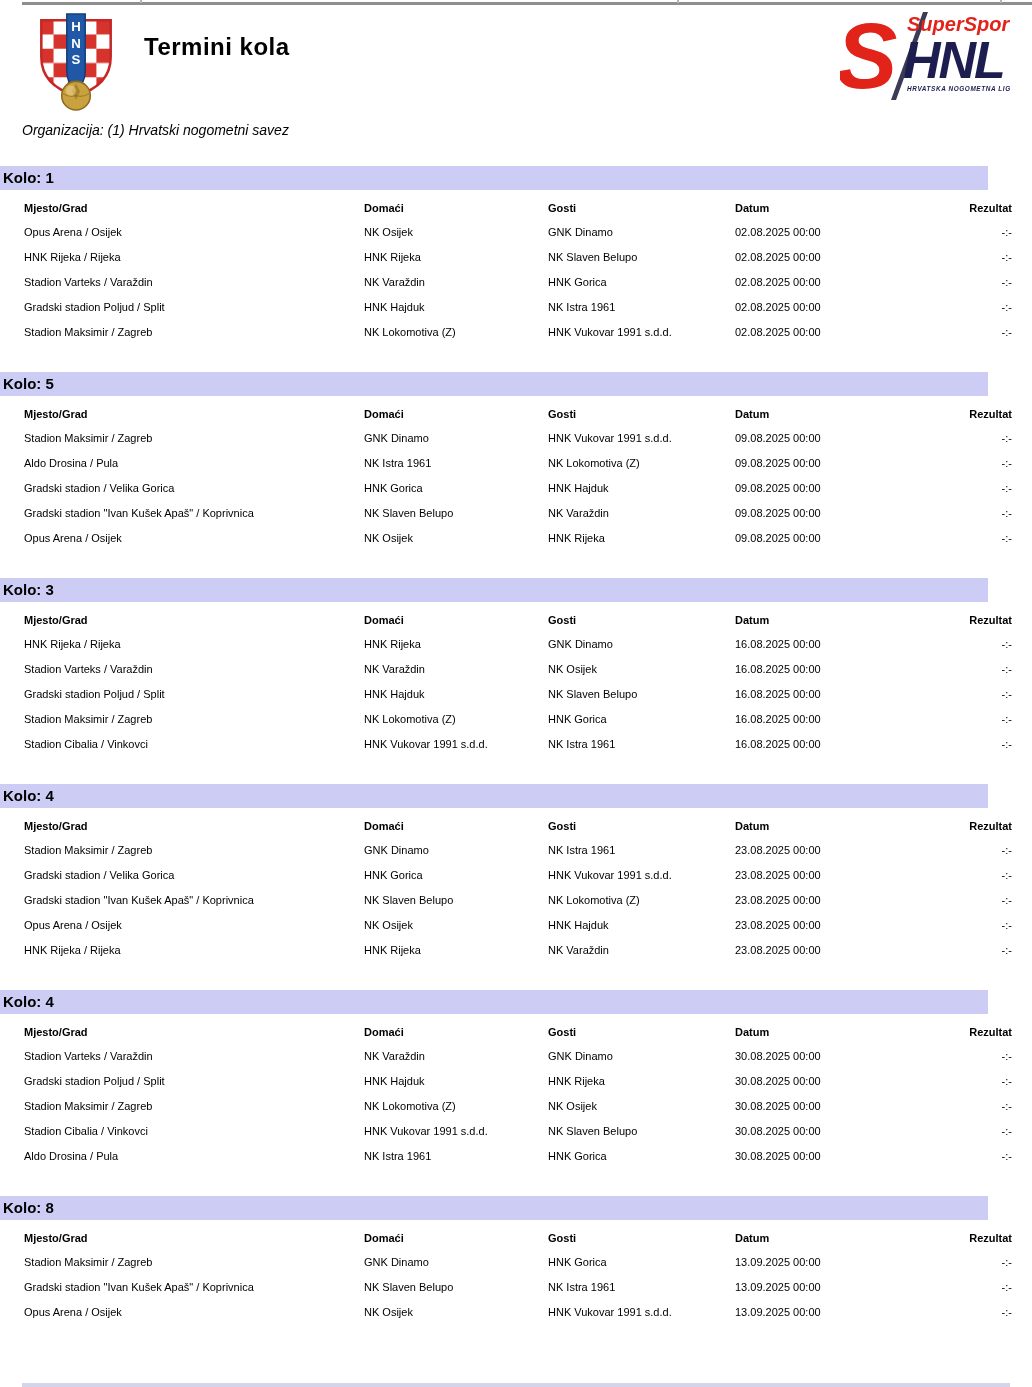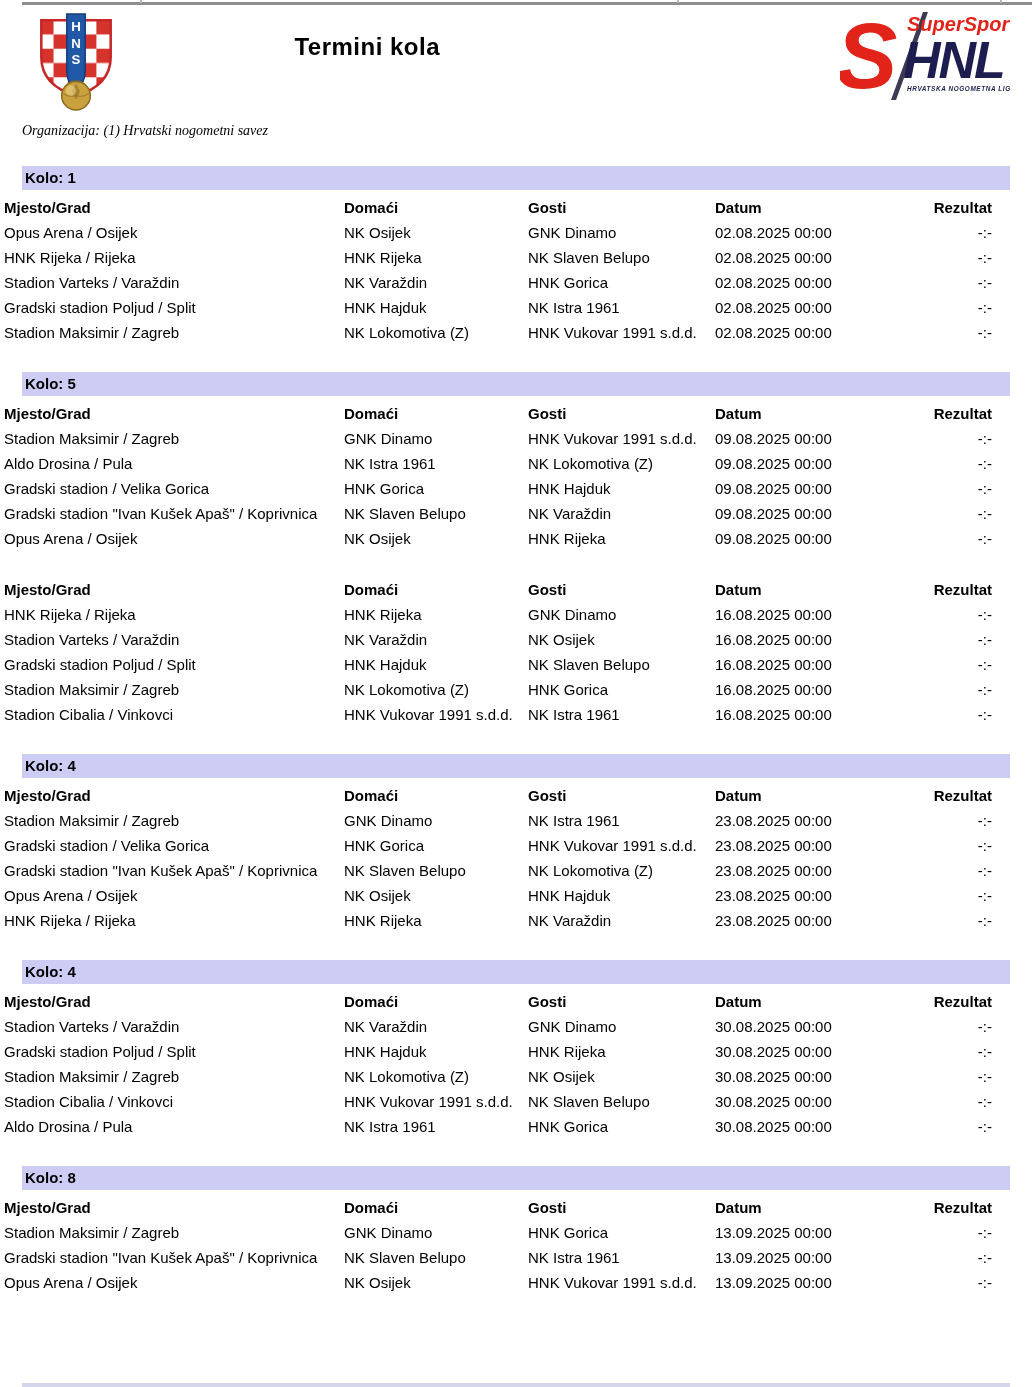--- a/index.html
+++ b/index.html
@@ -11,42 +11,42 @@
     font-family: "Liberation Sans", sans-serif;
     position: relative;
     overflow: hidden;
   }
   .top-rule { position: absolute; top: 2px; left: 22px; right: 0; height: 3px; background: #8e8e8e; }
   .top-tick { position: absolute; top: 0; width: 2px; height: 3px; background: #b5b5b5; }
 
   .header { position: relative; height: 112px; }
   .hns-logo { position: absolute; left: 35px; top: 12px; width: 82px; height: 102px; }
   .doc-title {
-    position: absolute; left: 128px; top: 33px; width: 312px;
-    text-align: right; font-size: 24px; font-weight: bold; letter-spacing: 0.5px;
+    position: absolute; left: 144px; top: 33px; width: 312px;
+    text-align: left; font-size: 24px; font-weight: bold; letter-spacing: 0.5px;
   }
   .ss-logo { position: absolute; right: 22px; top: 4px; width: 170px; height: 100px; }
 
   .meta { margin: 8px 0 0 22px; font-style: italic; font-size: 14px; line-height: 21.5px; }
-  .meta div { white-space: nowrap; font-family: Liberation Serif, serif; }
+  .meta div { white-space: nowrap; }
 
   .rounds { margin-top: 24px; }
   .round-section { margin-bottom: 27px; }
   .kolo-bar {
-    margin-left: 22px; width: 988px; height: 24px;
+    width: 988px; height: 24px;
     background: #ccccf5;
     font-weight: bold; font-size: 15px; line-height: 24px;
     padding-left: 3px; box-sizing: border-box;
   }
   .grid-row {
     display: grid;
     grid-template-columns: 340px 184px 187px 172px 105px;
-    margin-left: 4px; width: 988px; height: 25px;
+    margin-left: 24px; width: 988px; height: 25px;
     align-items: center;
-    font-size: 15px;
+    font-size: 11px;
     white-space: nowrap;
   }
   .header-row { font-weight: bold; margin-top: 6px; height: 24px; }
   .cell { overflow: hidden; }
   .col-result { text-align: right; }
 
   .bottom-bar { position: absolute; left: 22px; bottom: 0; width: 988px; height: 4px; background: #d4d4ea; }
 </style>
 </head>
 <body>
@@ -190,20 +190,21 @@
     <div class="cell">Opus Arena / Osijek</div>
     <div class="cell">NK Osijek</div>
     <div class="cell">HNK Rijeka</div>
     <div class="cell">09.08.2025 00:00</div>
     <div class="cell col-result">-:-</div>
   </div>
 </div>
   </div>
 
   <div class="round-section">
+    <div class="kolo-bar">Kolo: 3</div>
     <div class="grid-row header-row">
       <div class="cell">Mjesto/Grad</div>
       <div class="cell">Domaći</div>
       <div class="cell">Gosti</div>
       <div class="cell">Datum</div>
       <div class="cell col-result">Rezultat</div>
     </div>
     <div>
   <div class="grid-row">
     <div class="cell">HNK Rijeka / Rijeka</div>

